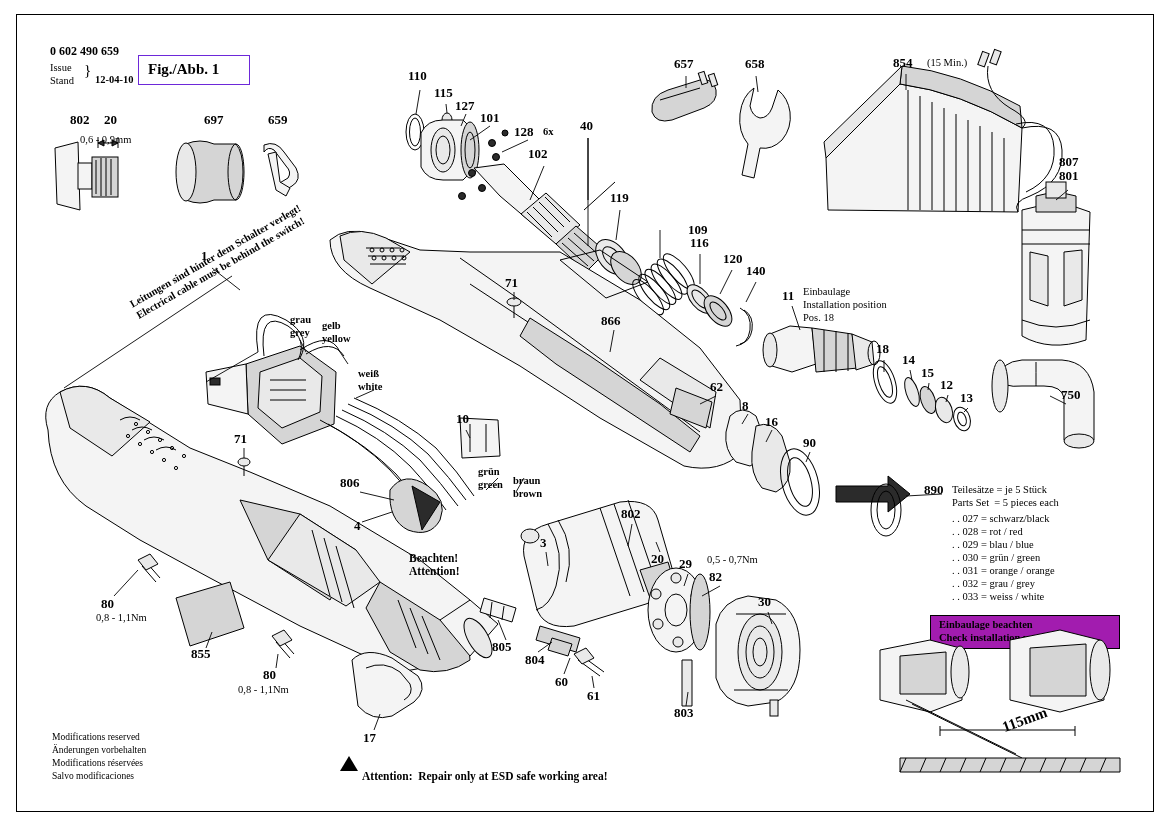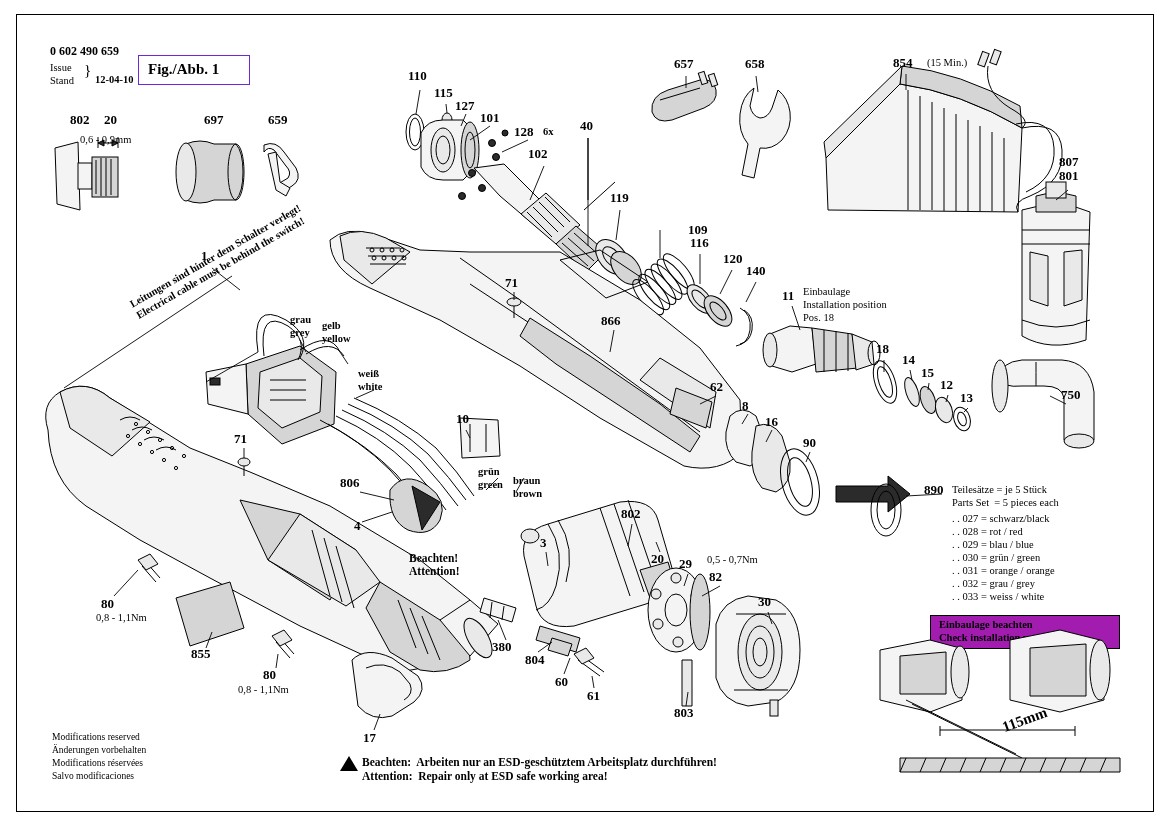--- a/index.html
+++ b/index.html
@@ -41,21 +41,20 @@
   </div>
 
   <div>
     <div class="txt tiny" style="left:52px;top:732px;">Modifications reserved</div>
     <div class="txt tiny" style="left:52px;top:745px;">Änderungen vorbehalten</div>
     <div class="txt tiny" style="left:52px;top:758px;">Modifications réservées</div>
     <div class="txt tiny" style="left:52px;top:771px;">Salvo modificaciones</div>
   </div>
 
   <div class="tri" style="left:340px;top:756px;"></div>
-  <div class="txt med bold" style="left:362px;top:756px;">Beachten:  Arbeiten nur an ESD-geschütztem Arbeitsplatz durchführen!</div>
   <div class="txt med bold" style="left:362px;top:770px;">Attention:  Repair only at ESD safe working area!</div>
 
   <div>
     <div class="txt small" style="left:952px;top:484px;">Teilesätze = je 5 Stück</div>
     <div class="txt small" style="left:952px;top:497px;">Parts Set  = 5 pieces each</div>
     <div class="txt small" style="left:952px;top:513px;">. . 027 = schwarz/black</div>
     <div class="txt small" style="left:952px;top:526px;">. . 028 = rot / red</div>
     <div class="txt small" style="left:952px;top:539px;">. . 029 = blau / blue</div>
     <div class="txt small" style="left:952px;top:552px;">. . 030 = grün / green</div>
     <div class="txt small" style="left:952px;top:565px;">. . 031 = orange / orange</div>
@@ -508,21 +507,21 @@
     <div class="txt num" style="left:621px;top:506px;">802</div>
     <div class="txt num" style="left:651px;top:551px;">20</div>
     <div class="txt num" style="left:679px;top:556px;">29</div>
     <div class="txt small" style="left:707px;top:554px;">0,5 - 0,7Nm</div>
     <div class="txt num" style="left:709px;top:569px;">82</div>
     <div class="txt num" style="left:758px;top:594px;">30</div>
     <div class="txt num" style="left:674px;top:705px;">803</div>
     <div class="txt num" style="left:587px;top:688px;">61</div>
     <div class="txt num" style="left:555px;top:674px;">60</div>
     <div class="txt num" style="left:525px;top:652px;text-align:center;">804</div>
-    <div class="txt num" style="left:492px;top:639px;">380</div>
+    <div class="txt num" style="left:492px;top:639px;">805</div>
     <div class="txt num" style="left:191px;top:646px;">855</div>
     <div class="txt num" style="left:101px;top:596px;">80</div>
     <div class="txt small" style="left:96px;top:612px;">0,8 - 1,1Nm</div>
     <div class="txt num" style="left:263px;top:667px;">80</div>
     <div class="txt small" style="left:238px;top:684px;">0,8 - 1,1Nm</div>
     <div class="txt num" style="left:363px;top:730px;">17</div>
     <div class="txt num" style="left:924px;top:482px;">890</div>
   </div>
 
   <div style="position:absolute;left:128px;top:300px;transform:rotate(-30deg);transform-origin:left top;">

